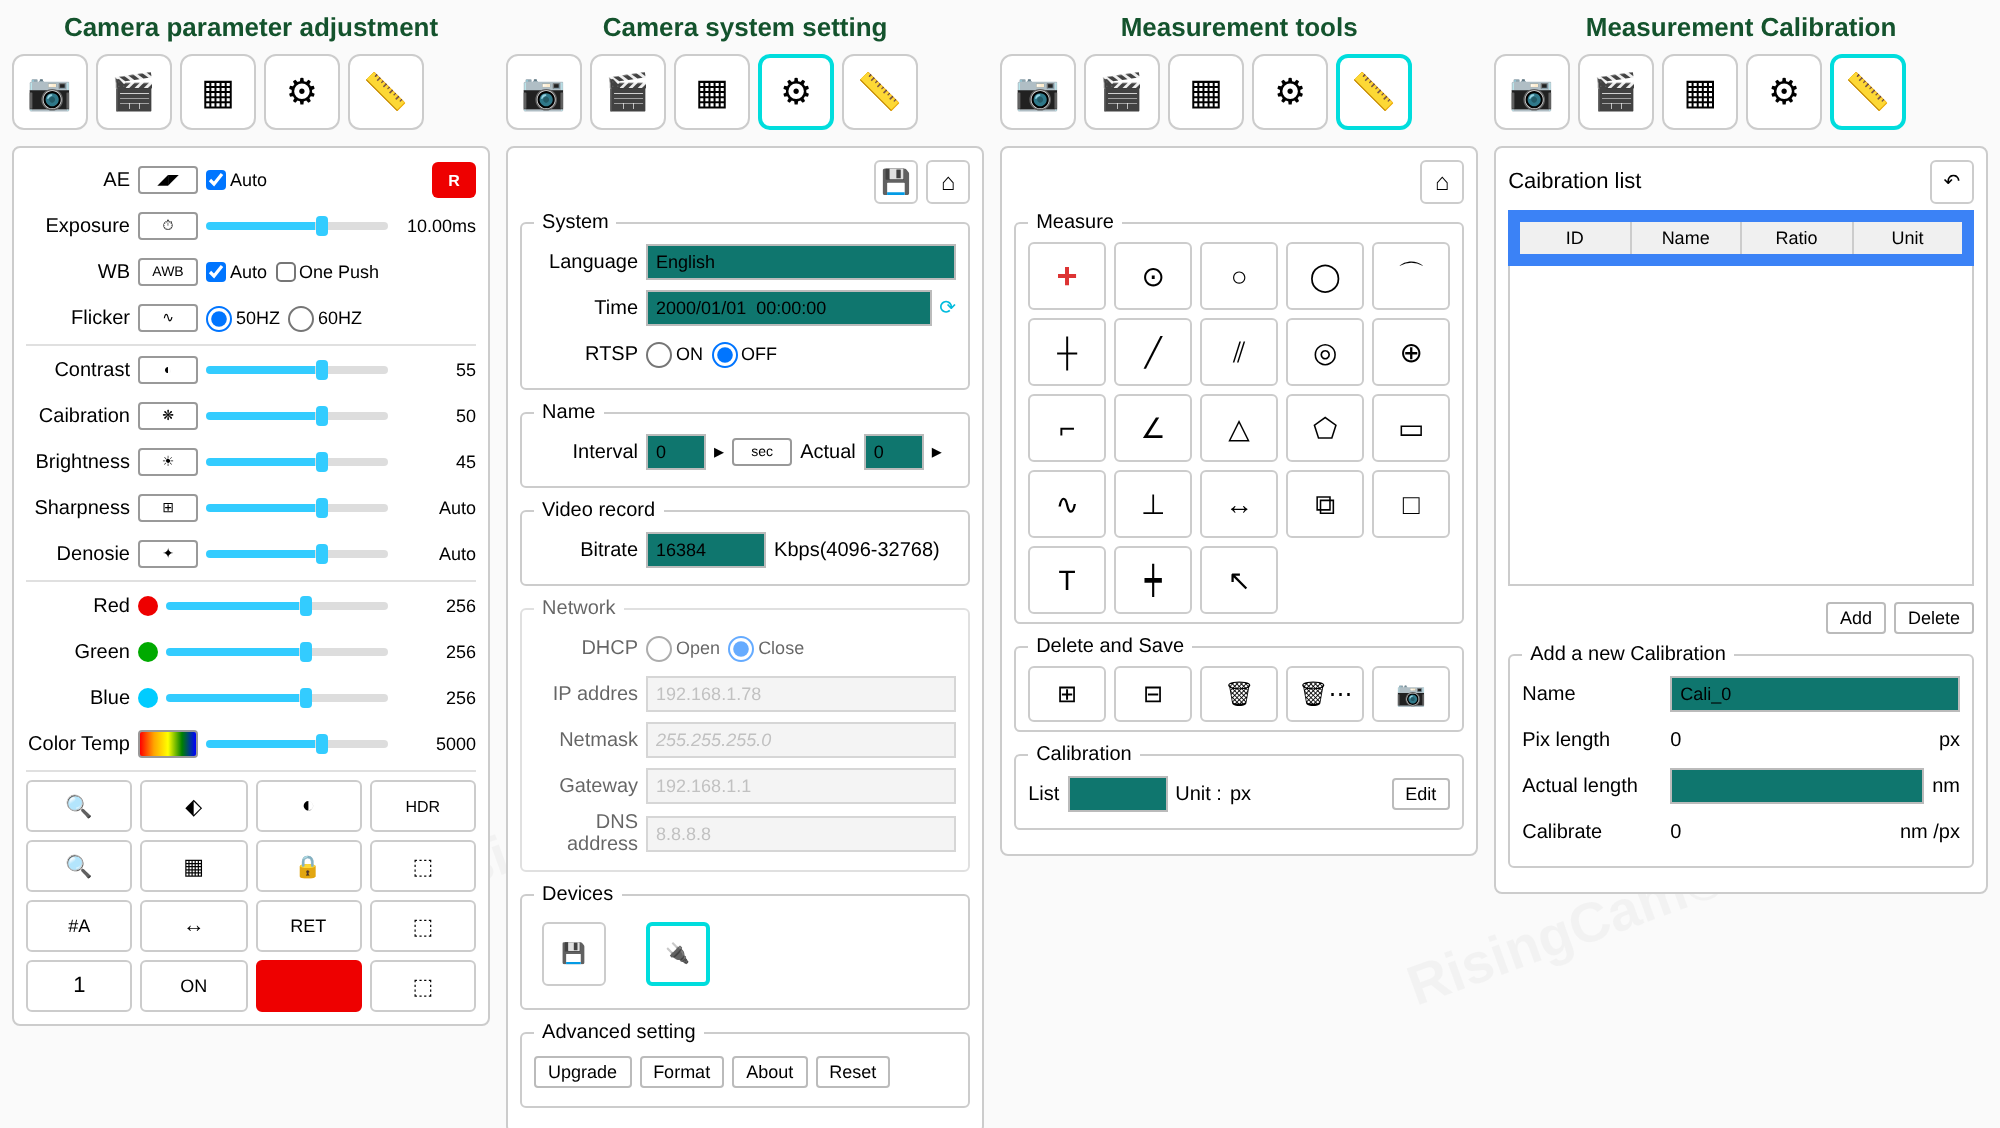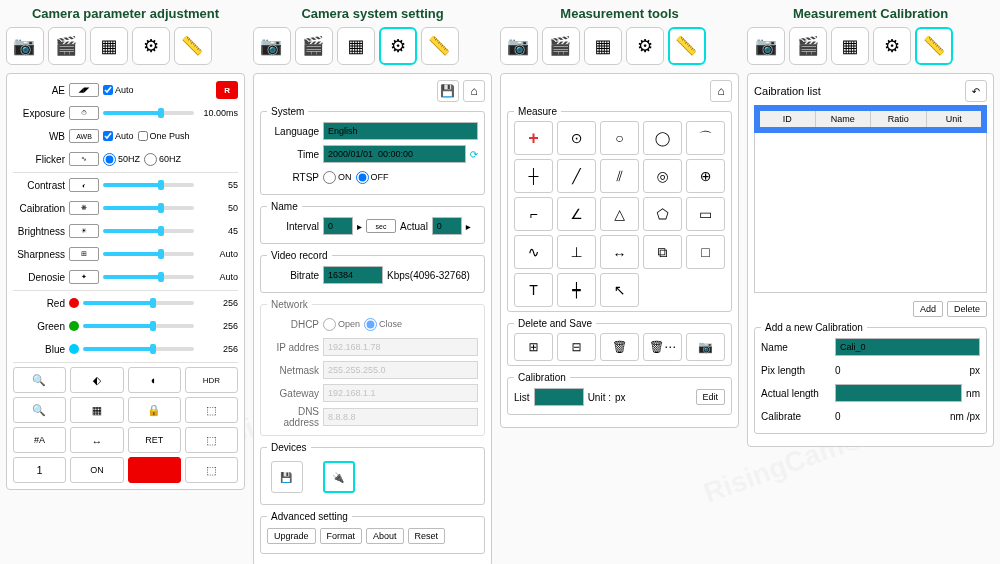--- a/index.html
+++ b/index.html
@@ -160,20 +160,26 @@
           <span class="row-label">Green</span>
           <span class="color-dot" style="background:#0a0"></span>
           <div class="slider"></div>
           <span class="val">256</span>
         </div>
     <div class="row">
           <span class="row-label">Blue</span>
           <span class="color-dot" style="background:#0cf"></span>
           <div class="slider"></div>
           <span class="val">256</span>
+        </div>
+    <div class="row">
+          <span class="row-label">Color Temp</span>
+          <span class="mini-badge" style="background:linear-gradient(90deg,red,orange,yellow,green,blue)"></span>
+          <div class="slider"></div>
+          <span class="val">5000</span>
         </div>
     <hr class="hr">
     <div class="btn-grid">
       <div class="gb">🔍</div>
       <div class="gb">⬖</div>
       <div class="gb">◐</div>
       <div class="gb" style="font-size:8px">HDR</div>
       <div class="gb">🔍</div>
       <div class="gb">▦</div>
       <div class="gb">🔒</div>
@@ -259,21 +265,21 @@
               <input type="radio" name="dhcp" checked="" style="">
               <span>Close</span>
             </label>
       </div>
       <div class="row">
             <span class="row-label">IP addres</span>
             <input class="input dis" style="flex: 1 1 0%;" value="192.168.1.78">
           </div>
       <div class="row">
             <span class="row-label">Netmask</span>
-            <input class="input dis" style="flex: 1 1 0%;" value="255.255.255.0">
+            <input class="input dis" style="flex: 1 1 0%; font-style: italic;" value="255.255.255.0">
           </div>
       <div class="row">
             <span class="row-label">Gateway</span>
             <input class="input dis" style="flex: 1 1 0%;" value="192.168.1.1">
           </div>
       <div class="row">
             <span class="row-label">DNS address</span>
             <input class="input dis" style="flex: 1 1 0%;" value="8.8.8.8">
           </div>
     </fieldset>

